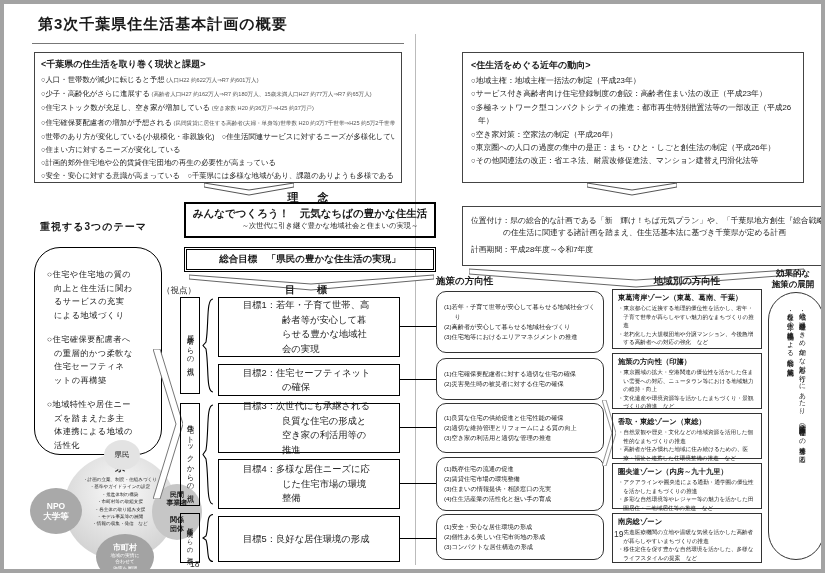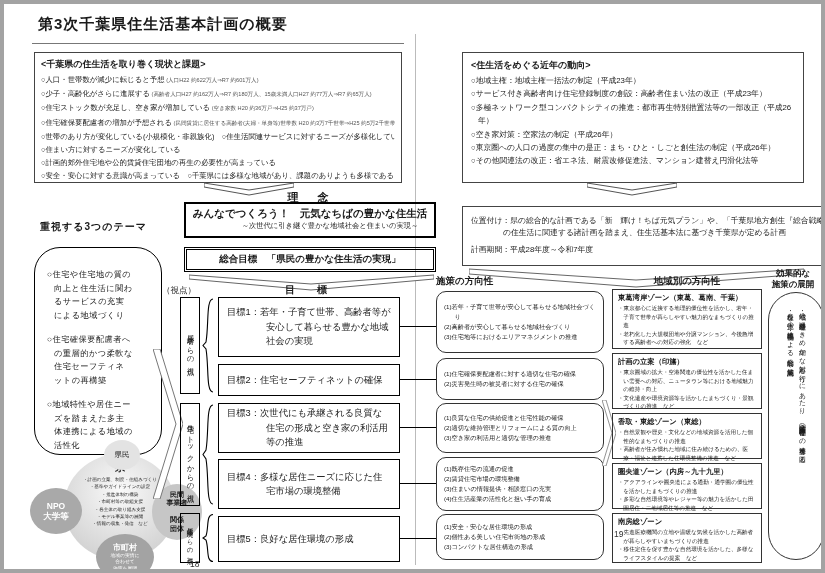--- a/index.html
+++ b/index.html
@@ -49,21 +49,21 @@
   .c-city .nm{font-size:8px;font-weight:bold;}
   .c-city .nt{font-size:4.8px;line-height:6.4px;white-space:pre-line;}
 
   .vp-header{left:158px;top:281px;font-size:8.5px;}
   .goal-header{left:214px;top:279px;width:182px;text-align:center;font-size:10px;font-weight:bold;letter-spacing:6px;}
   .vbox{left:176px;width:20px;border:1px solid #000;box-sizing:border-box;display:flex;align-items:center;justify-content:center;
         writing-mode:vertical-rl;font-size:7.5px;letter-spacing:1px;line-height:10px;}
   .v1{top:293px;height:97px;} .v2{top:399px;height:103px;} .v3{top:509px;height:50px;font-size:6.5px;}
 
   .goal{left:214px;width:182px;border:1.2px solid #000;box-sizing:border-box;display:flex;align-items:center;
-        padding:3px 8px;font-size:9.3px;line-height:14.5px;}
+        padding:3px 24px;font-size:9.3px;line-height:14.5px;}
   .goal>div{padding-left:4.2em;text-indent:-4.2em;}
   .g1{top:293px;height:60px;} .g2{top:360px;height:32px;} .g3{top:399px;height:50px;}
   .g4{top:455px;height:50px;} .g5{top:512px;height:46px;}
 
   .connector{left:396px;width:36px;border-top:1px solid #000;height:0;}
 
   .policy-header{left:432px;top:271px;width:168px;text-align:left;font-size:9.5px;font-weight:bold;}
   .policy{left:432px;width:168px;border:1px solid #333;border-radius:10px;box-sizing:border-box;
           display:flex;flex-direction:column;justify-content:center;padding:3px 7px;}
   .policy-line{font-size:6.2px;line-height:10.2px;padding-left:1.7em;text-indent:-1.7em;}
@@ -263,21 +263,21 @@
   <div class="abs zone-header">地域別の方向性</div>
 
   <div class="abs zone z1">
     <div class="zone-title">東葛湾岸ゾーン（東葛、葛南、千葉）</div>
     <div>
         <div class="zone-bullet">・東京都心に近接する地理的優位性を活かし、若年・子育て世帯が暮らしやすい魅力的なまちづくりの推進</div>
         <div class="zone-bullet">・老朽化した大規模団地や分譲マンション、今後急増する高齢者への対応の強化　など</div>
       </div>
   </div>
   <div class="abs zone z2">
-    <div class="zone-title">計画の立案（印旛）</div>
+    <div class="zone-title">施策の方向性（印旛）</div>
     <div>
         <div class="zone-bullet">・東京圏域の拡大・空港関連の優位性を活かした住まい需要への対応、ニュータウン等における地域魅力の維持・向上</div>
         <div class="zone-bullet">・文化遺産や環境資源等を活かしたまちづくり・景観づくりの推進　など</div>
       </div>
   </div>
   <div class="abs zone z3">
     <div class="zone-title">香取・東総ゾーン（東総）</div>
     <div>
         <div class="zone-bullet">・自然景観や歴史・文化などの地域資源を活用した個性的なまちづくりの推進</div>
         <div class="zone-bullet">・高齢者が住み慣れた地域に住み続けるための、医療・福祉と連携した住環境整備の推進　など</div>

